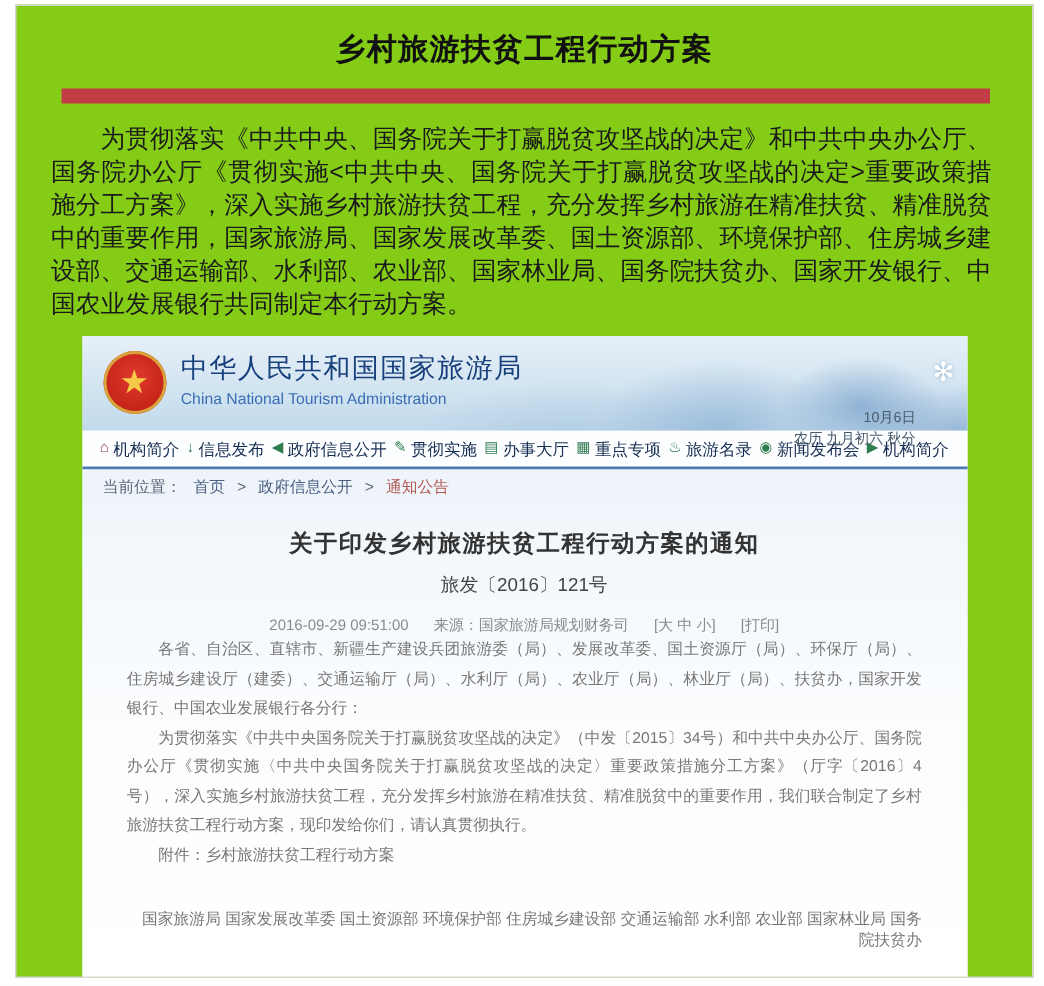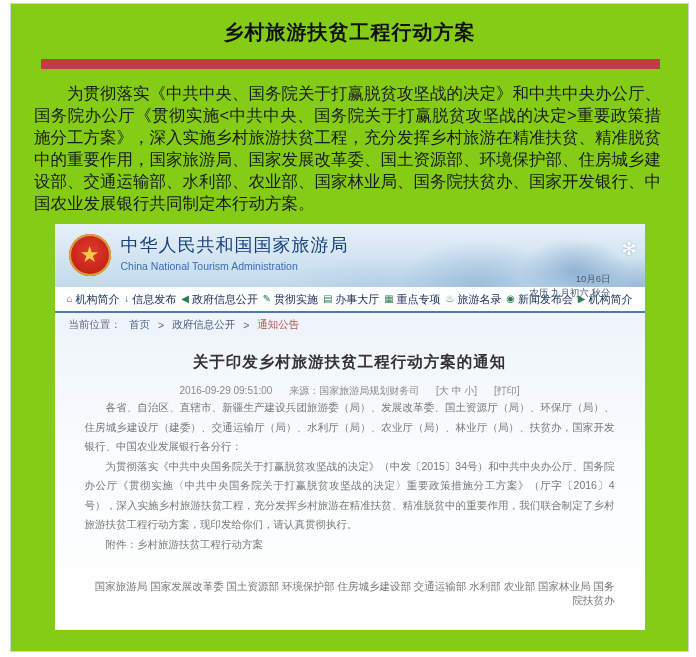--- a/index.html
+++ b/index.html
@@ -112,20 +112,21 @@
       <span>当前位置：</span>
       <a class="crumb">首页</a>
       <span>&gt;</span>
       <a class="crumb">政府信息公开</a>
       <span>&gt;</span>
       <a class="crumb current">通知公告</a>
     </div>
 
     <div class="site-content">
       <div class="art-title">关于印发乡村旅游扶贫工程行动方案的通知</div>
+      <div class="art-docno">旅发〔2016〕121号</div>
       <div class="art-meta">
         <span>2016-09-29 09:51:00</span>
         <span>来源：国家旅游局规划财务司</span>
         <span class="act">[大 中 小]</span>
         <span class="act">[打印]</span>
       </div>
       <div class="art-body">
         <p>各省、自治区、直辖市、新疆生产建设兵团旅游委（局）、发展改革委、国土资源厅（局）、环保厅（局）、住房城乡建设厅（建委）、交通运输厅（局）、水利厅（局）、农业厅（局）、林业厅（局）、扶贫办，国家开发银行、中国农业发展银行各分行：</p>
         <p>为贯彻落实《中共中央国务院关于打赢脱贫攻坚战的决定》（中发〔2015〕34号）和中共中央办公厅、国务院办公厅《贯彻实施〈中共中央国务院关于打赢脱贫攻坚战的决定〉重要政策措施分工方案》（厅字〔2016〕4号），深入实施乡村旅游扶贫工程，充分发挥乡村旅游在精准扶贫、精准脱贫中的重要作用，我们联合制定了乡村旅游扶贫工程行动方案，现印发给你们，请认真贯彻执行。</p>
         <p>附件：乡村旅游扶贫工程行动方案</p>

